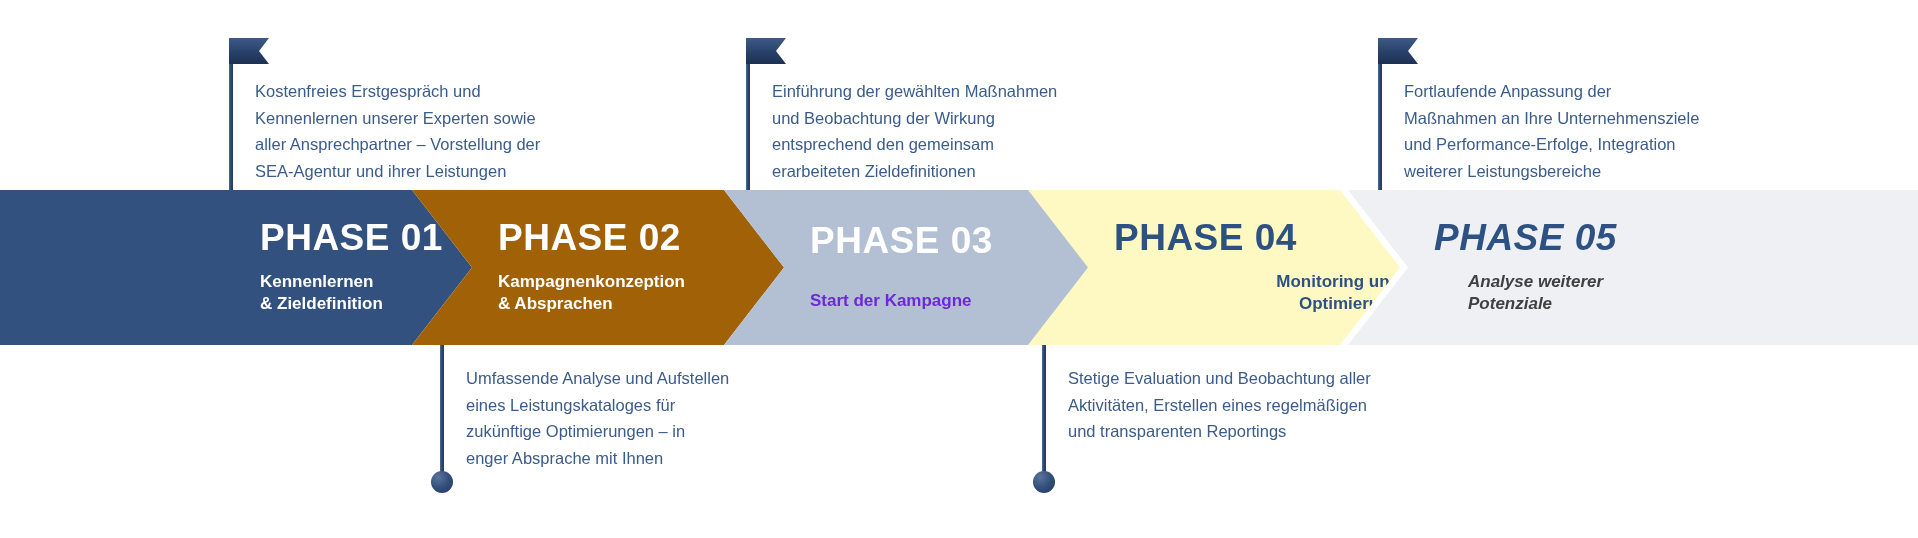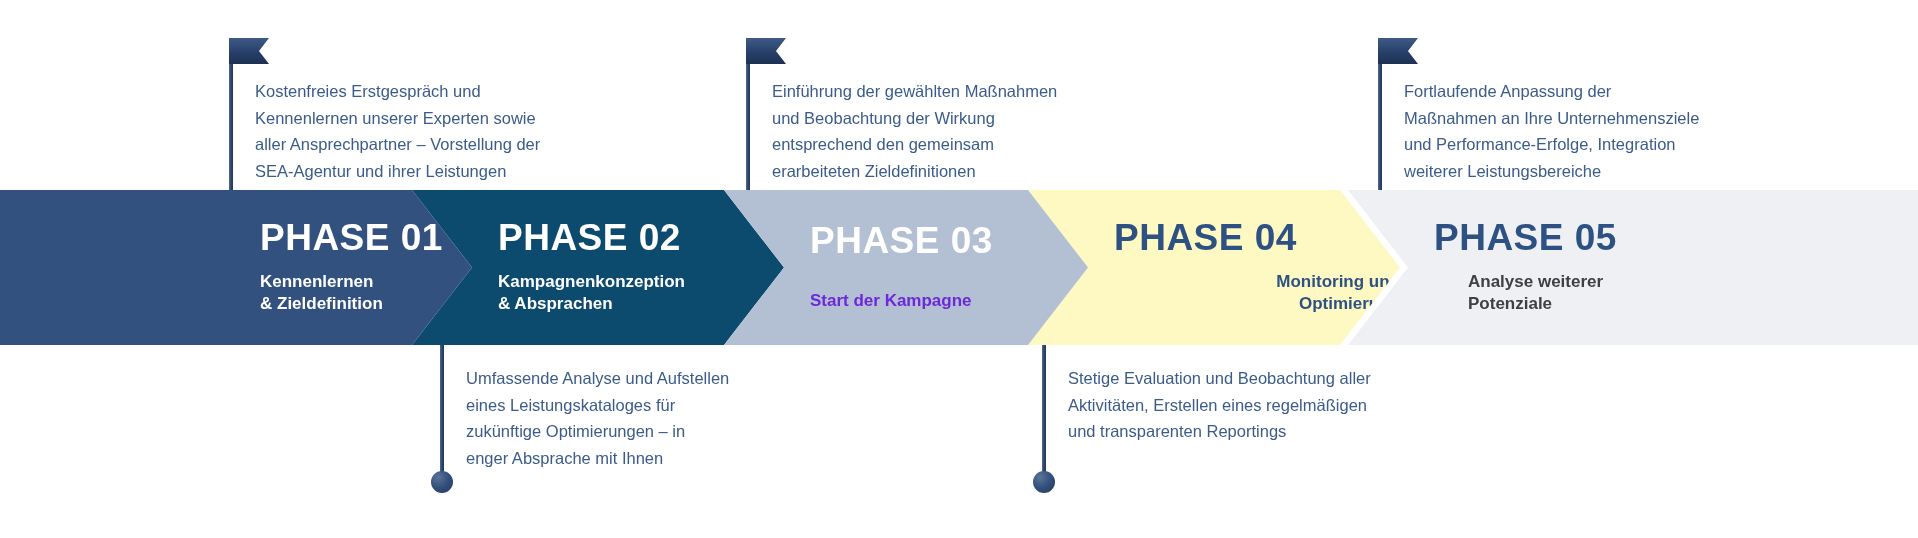--- a/index.html
+++ b/index.html
@@ -120,21 +120,21 @@
 
     <div class="phase" style="left:0; width:472px; background:#32517f;
                 clip-path:polygon(0 0, 412px 0, 472px 77.5px, 412px 155px, 0 155px);">
       <div class="ph-inner" style="padding-left:236px;margin-left:24px;">
         <div class="ph-title" style="color:#ffffff;">PHASE 01</div>
         <div class="ph-sub" style="color:#ffffff;">Kennenlernen
 &amp; Zieldefinition</div>
       </div>
     </div>
 
-    <div class="phase" style="left:412px; width:372px; background:#0c4a6e;
+    <div class="phase" style="left:412px; width:372px; background:#a16207;
                 clip-path:polygon(0 0, 312px 0, 372px 77.5px, 312px 155px, 0 155px, 60px 77.5px);">
       <div class="ph-inner" style="padding-left:86px;">
         <div class="ph-title" style="color:#ffffff;">PHASE 02</div>
         <div class="ph-sub" style="color:#ffffff;">Kampagnenkonzeption
 &amp; Absprachen</div>
       </div>
     </div>
 
     <div class="phase" style="left:724px; width:372px; background:#b3c0d4;
                 clip-path:polygon(0 0, 312px 0, 372px 77.5px, 312px 155px, 0 155px, 60px 77.5px);">
@@ -148,21 +148,21 @@
                 clip-path:polygon(0 0, 312px 0, 372px 77.5px, 312px 155px, 0 155px, 60px 77.5px);">
       <div class="ph-inner" style="padding-left:86px;">
         <div class="ph-title" style="color:#2d5183;">PHASE 04</div>
         <div class="ph-sub" style="color:#2d5183;text-align:right;">Monitoring und
 Optimierung</div>
       </div>
     </div>
 
     <div class="phase" style="left:1348px; width:570px; background:#eef0f4;
                 clip-path:polygon(0 0, 570px 0, 570px 155px, 0 155px, 60px 77.5px);">
-      <div class="ph-inner" style="padding-left:86px;">
+      <div class="ph-inner" style="padding-left:86px;font-style:italic;">
         <div class="ph-title" style="color:#2d5183;">PHASE 05</div>
         <div class="ph-sub" style="color:#404040;margin-left:34px;">Analyse weiterer
 Potenziale</div>
       </div>
     </div>
   </div>
 
   <div class="callout" style="left:1042px; top:345px; width:450px; height:150px;">
     <div class="stem" style="left:0; top:0; height:135px;"></div>
     <div class="dot" style="left:-9px; top:126px;"></div>

